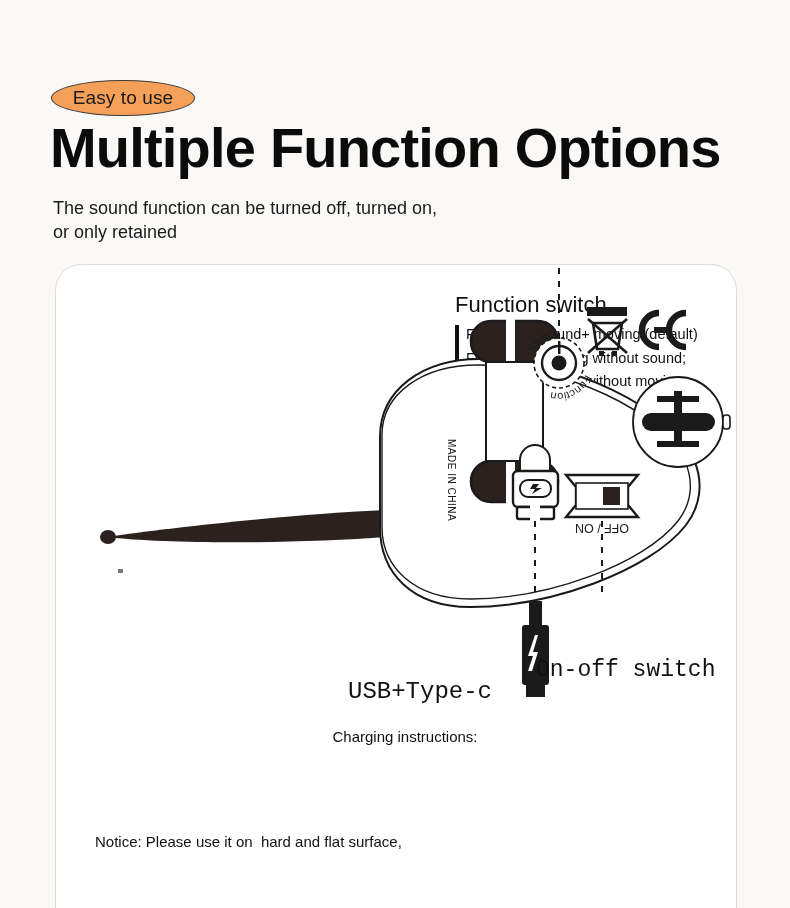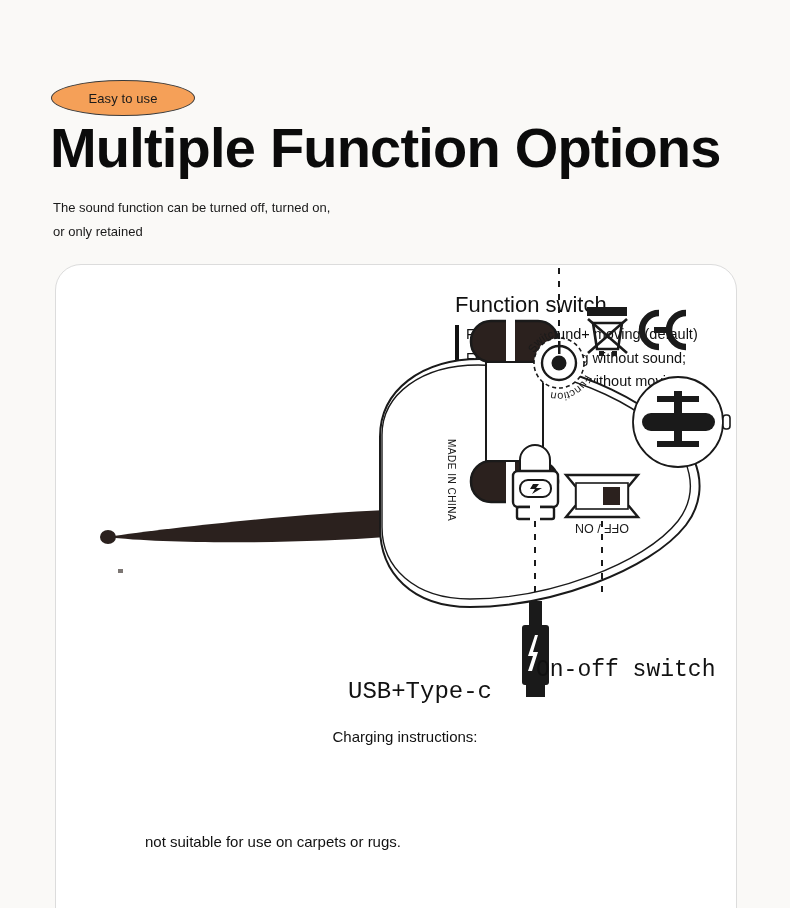--- a/index.html
+++ b/index.html
@@ -28,41 +28,41 @@
     left: 51px;
     top: 80px;
     width: 144px;
     height: 36px;
     border-radius: 50%;
     background: #f5a058;
     border: 1px solid #3a3a3a;
     display: flex;
     align-items: center;
     justify-content: center;
-    font-size: 13px;
+    font-size: 19px;
     color: #1a1a1a;
     letter-spacing: .1px;
     box-sizing: border-box;
   }
   .page-title {
     position: absolute;
     left: 50px;
     top: 118px;
     font-size: 56px;
     font-weight: 700;
     letter-spacing: -0.8px;
     line-height: 1.08;
     color: #0b0b0b;
     white-space: nowrap;
   }
   .subtitle {
     position: absolute;
     left: 53px;
     top: 196px;
-    font-size: 13px;
+    font-size: 18px;
     line-height: 24px;
     color: #1a1a1a;
     white-space: pre-line;
   }
 
   
   .card {
     position: absolute;
     left: 55px;
     top: 264px;
@@ -310,16 +310,16 @@
   </div>
 
   <div class="lbl-usb">USB+Type-c</div>
   <div class="lbl-onoff">On-off switch</div>
 
   <div class="instructions">
     <div class="ins-head">Charging instructions:</div>
   </div>
 
   <div class="notice">
-    <div class="notice-l2">not suitable for use on carpets or rugs.</div>
+    <div class="notice-l1">Notice: Please use it on  hard and flat surface,</div>
   </div>
 
 </div>
 
 </body></html>

